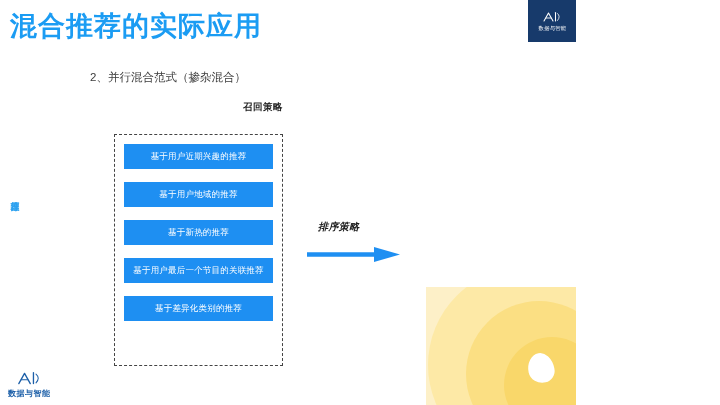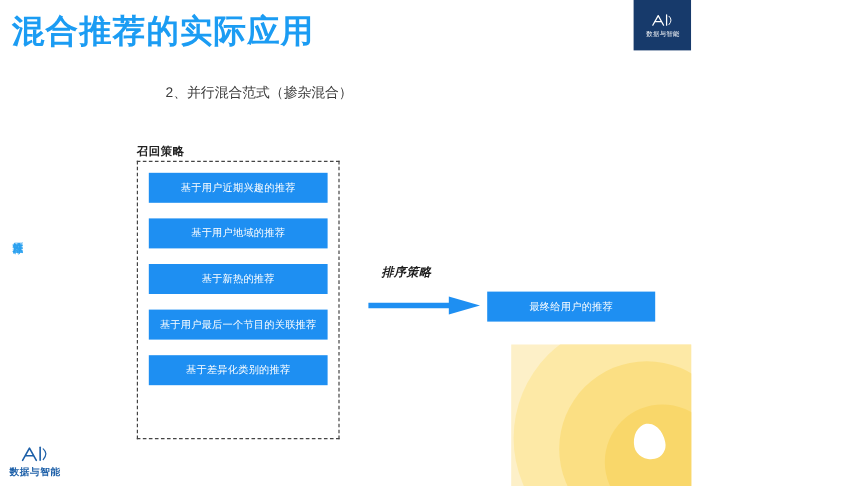--- a/index.html
+++ b/index.html
@@ -116,30 +116,29 @@
   }
 
   
   .subtitle {
     position: absolute;
     left: 90px;
     top: 70px;
     font-size: 11.5px;
     color: #3b3b3b;
     white-space: nowrap;
-    margin-left: 48px;
   }
 
   
   .group-heading {
     position: absolute;
     left: 114px;
-    top: 120px;
+    top: 101px;
     width: 169px;
-    text-align: left;
+    text-align: right;
     font-size: 9.5px;
     font-weight: bold;
     color: #222222;
     letter-spacing: 0.5px;
   }
   .dashed-box {
     position: absolute;
     left: 114px;
     top: 134px;
     width: 169px;
@@ -263,21 +262,20 @@
     <div class="chip">基于用户最后一个节目的关联推荐</div>
     <div class="chip">基于差异化类别的推荐</div>
   </div>
 
   <div class="rank-label">排序策略</div>
   <svg class="flow-arrow" viewBox="0 0 96 17">
     <line x1="1" y1="8.5" x2="72" y2="8.5" stroke="#1e8ff2" stroke-width="4.6"></line>
     <polygon points="68,1 94,8.5 68,16" fill="#1e8ff2"></polygon>
   </svg>
 
-  <div class="final-chip">最终给用户的推荐</div>
 
   <div class="footer-logo">
     <svg class="mark" viewBox="0 0 44 26">
       <path d="M6 21 L15 5 L24 21" fill="none" stroke="#1c5fa8" stroke-width="2.1" stroke-linecap="round" stroke-linejoin="round"></path>
       <line x1="10" y1="15" x2="20" y2="15" stroke="#1c5fa8" stroke-width="1.8" stroke-linecap="round"></line>
       <line x1="29" y1="4" x2="29" y2="21" stroke="#1c5fa8" stroke-width="2.1" stroke-linecap="round"></line>
       <path d="M33 6 q7 6 0 14" fill="none" stroke="#1c5fa8" stroke-width="1.6" stroke-linecap="round"></path>
     </svg>
     <div class="brand-text">数据与智能</div>
   </div>

